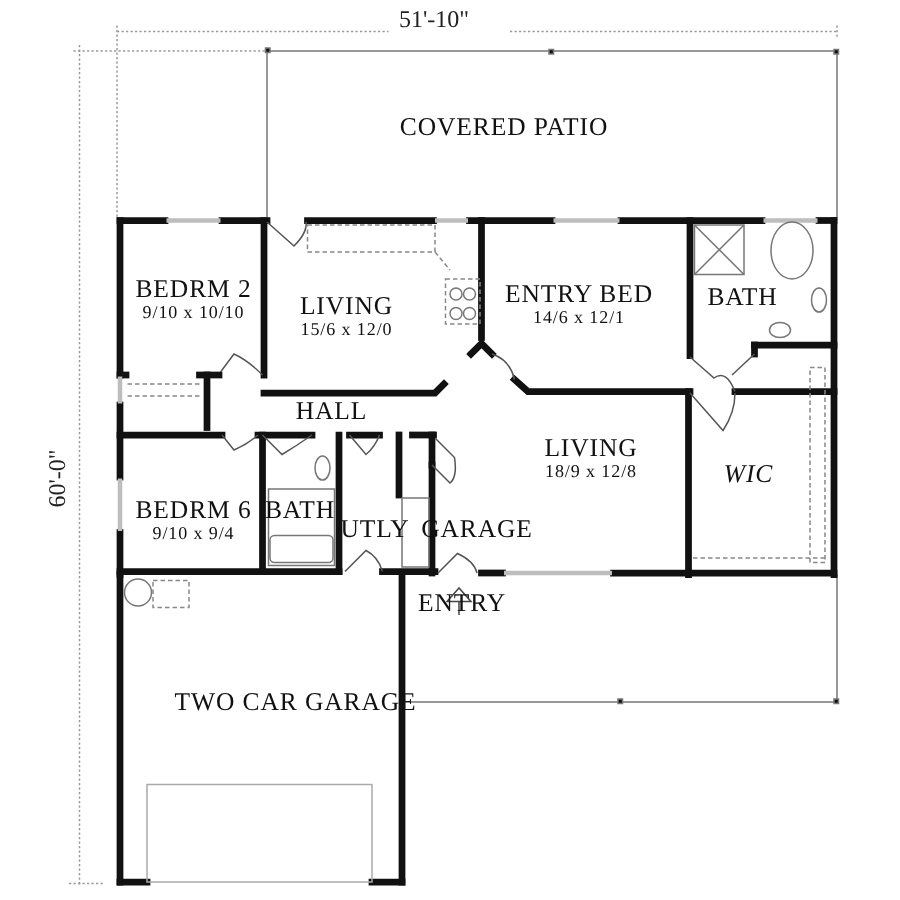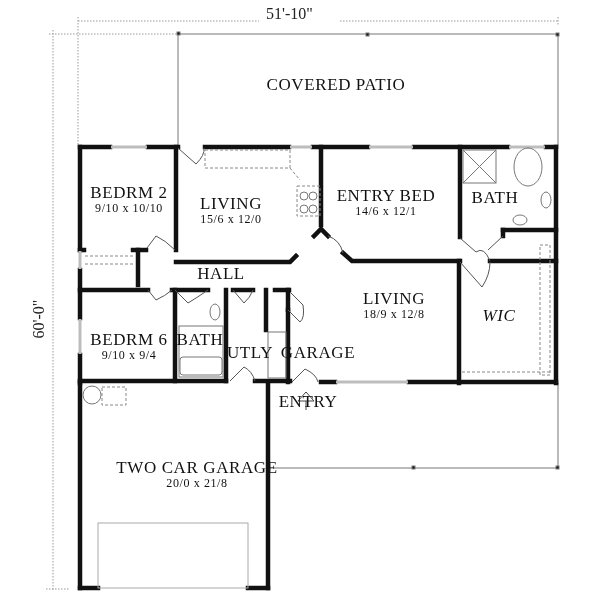--- a/index.html
+++ b/index.html
@@ -204,14 +204,13 @@
   <span class="name">UTLY</span>
 </div>
 <div class="lbl" style="left:318px;top:344px;">
   <span class="name">GARAGE</span>
 </div>
 <div class="lbl" style="left:308px;top:393px;">
   <span class="name">ENTRY</span>
 </div>
 <div class="lbl" style="left:174px;top:459px;margin-left:23px;">
   <span class="name">TWO CAR GARAGE</span>
-  <span class="dim">20/0 x 21/8</span>
 </div>
 
 </body></html>

